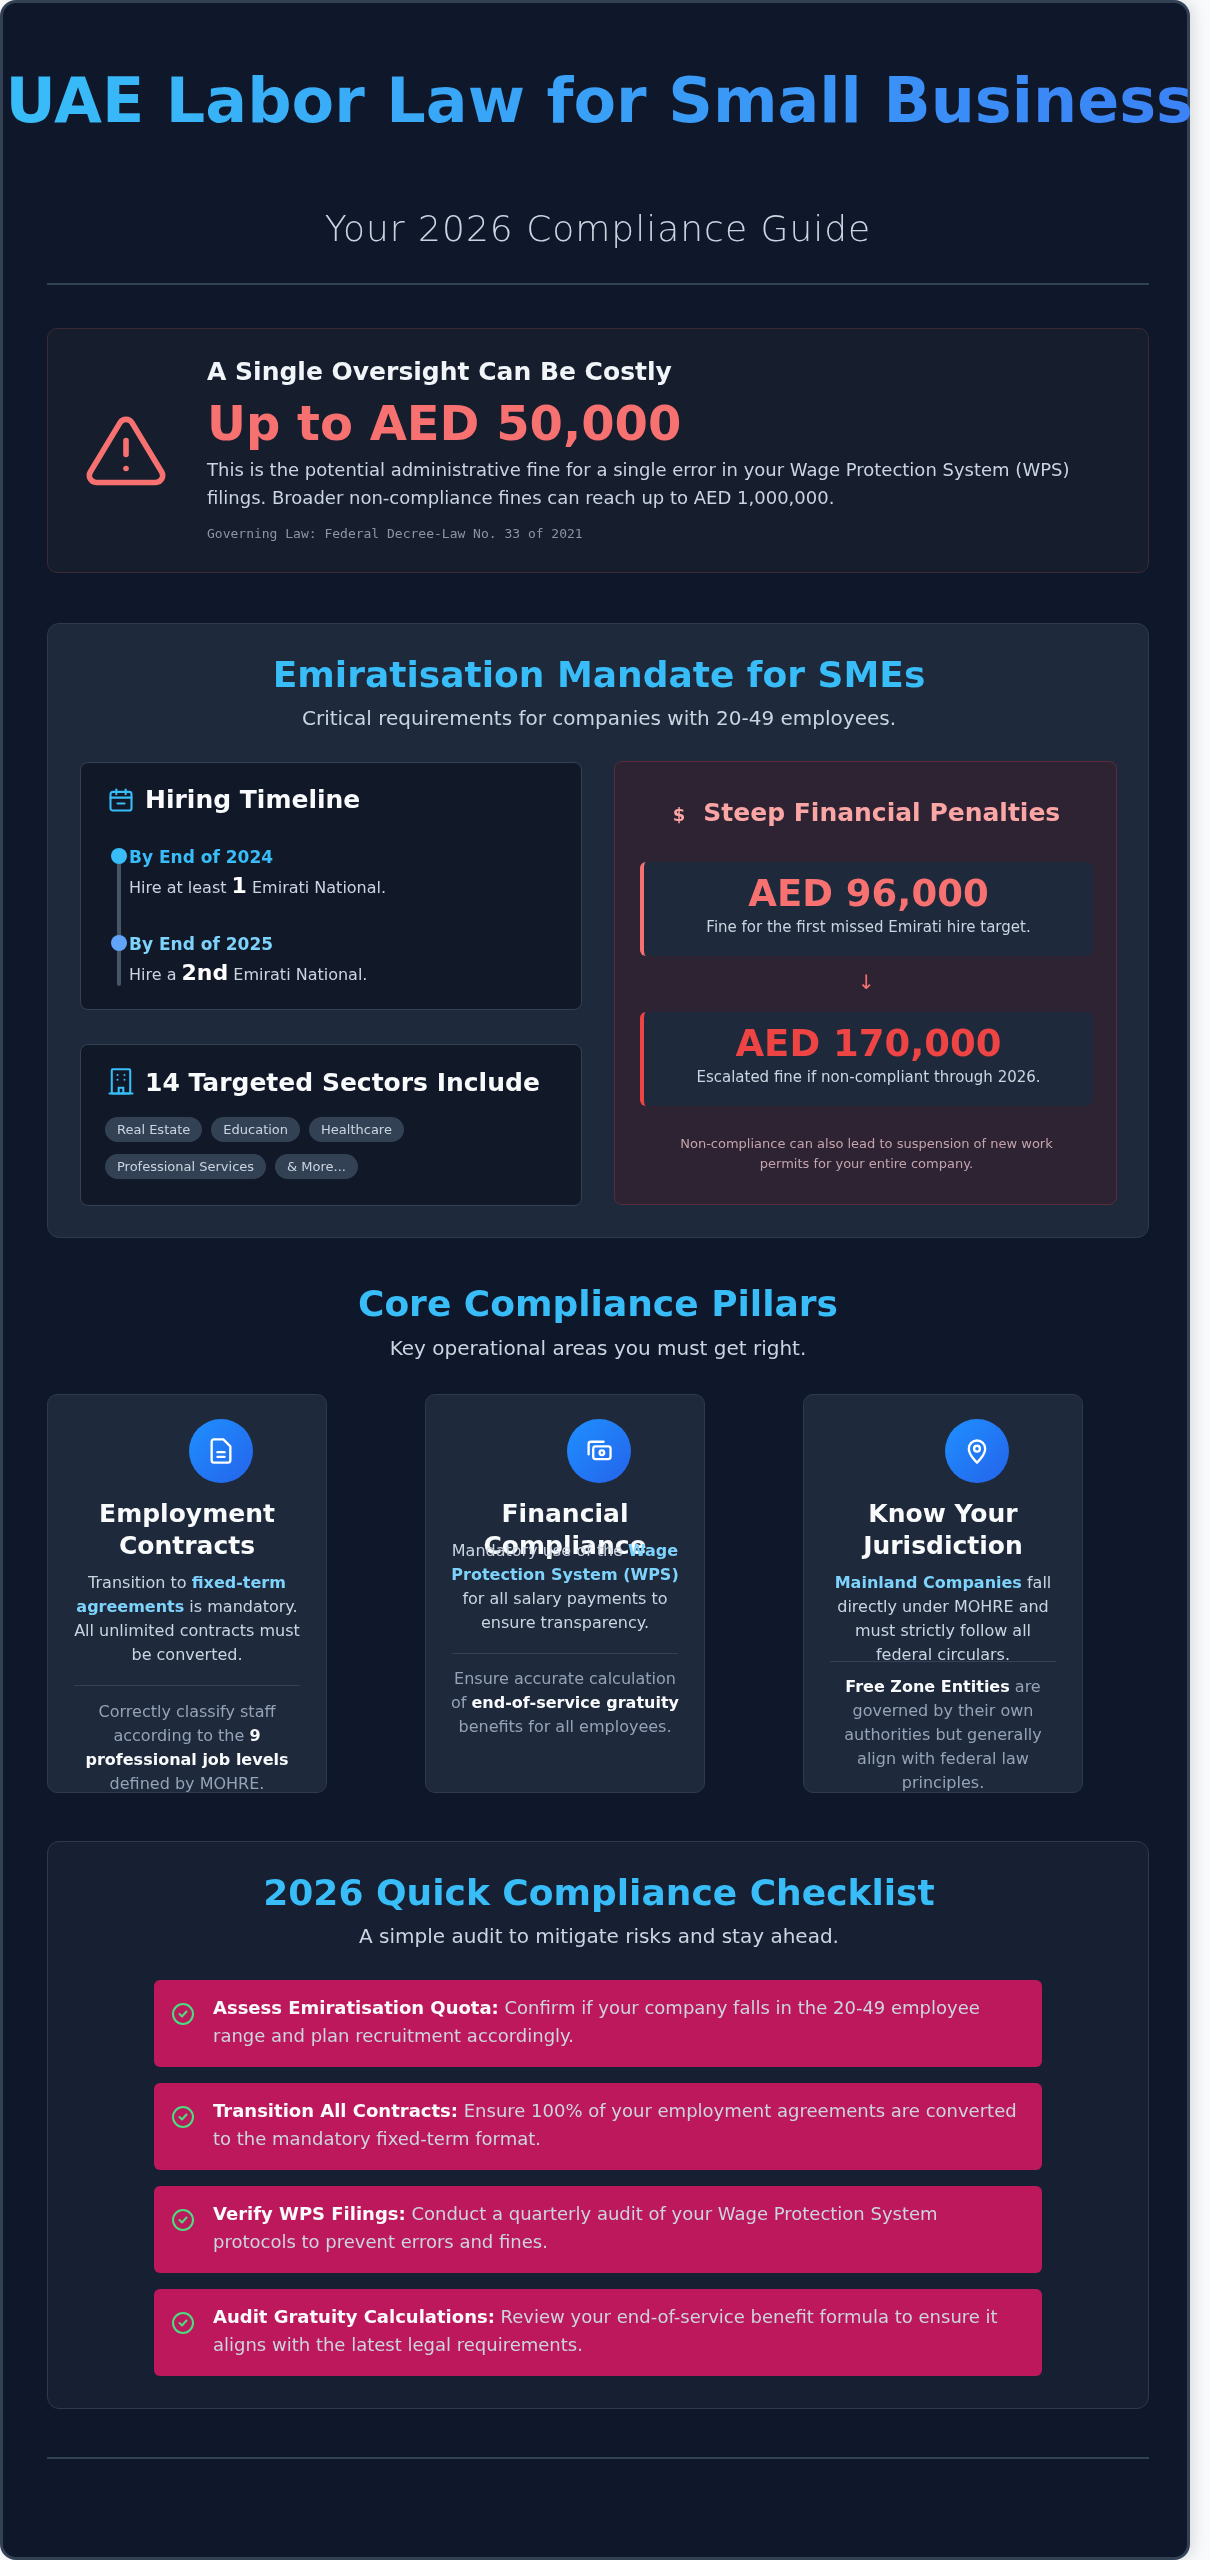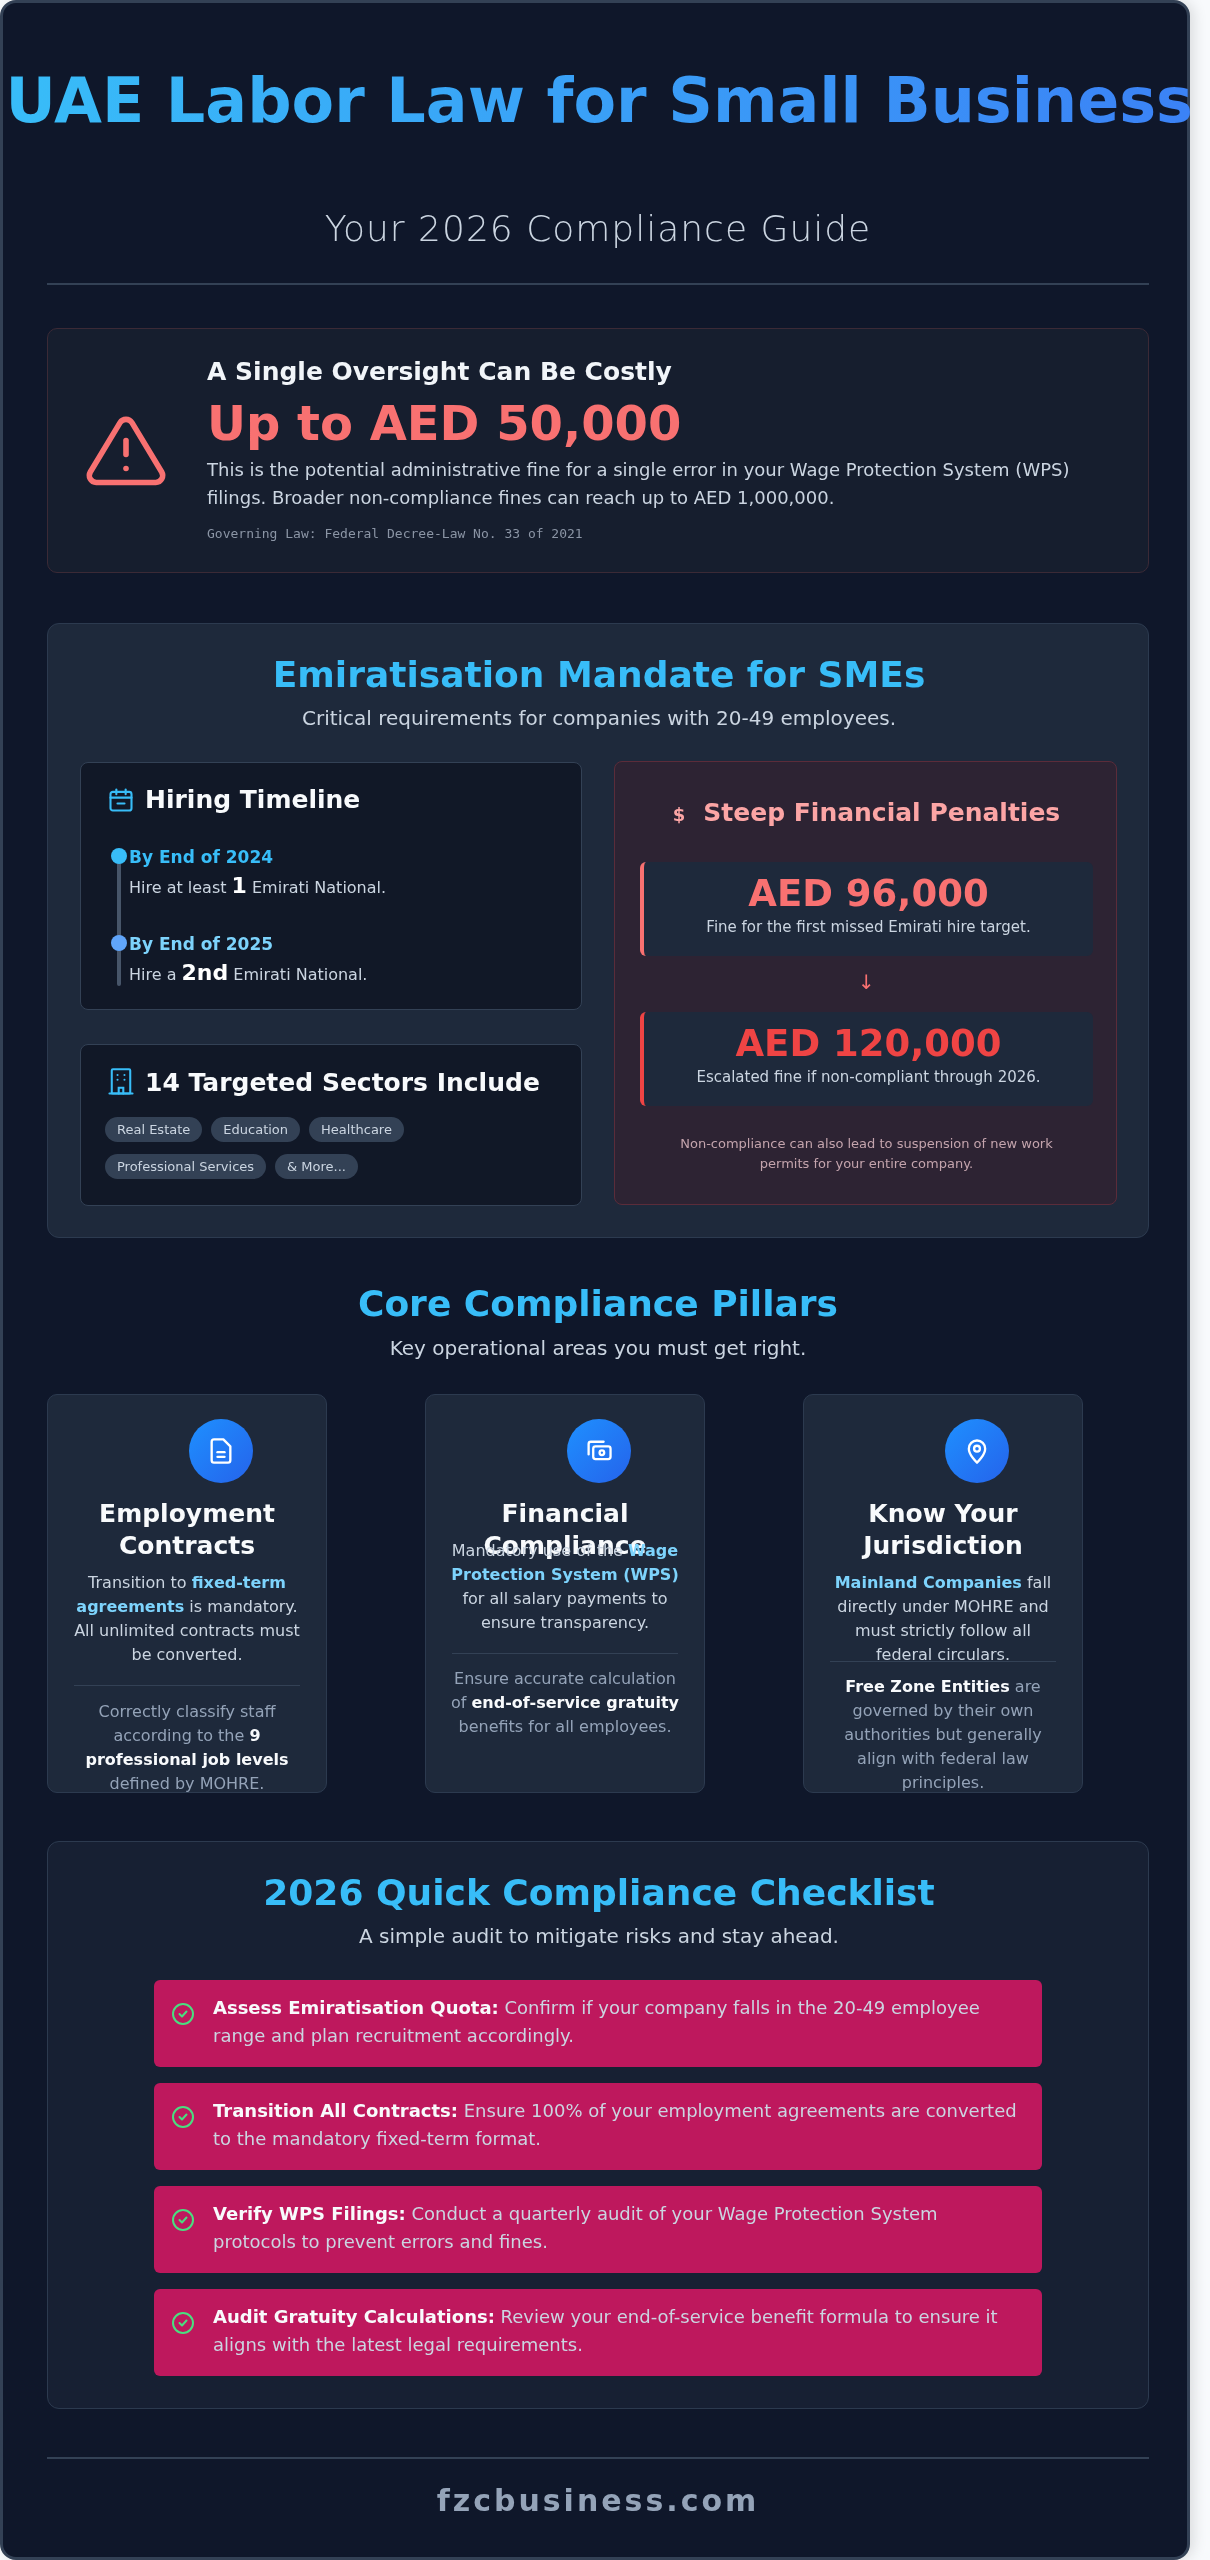--- a/index.html
+++ b/index.html
@@ -192,21 +192,21 @@
   <div class="abs pen-card">
     <div class="abs pen-title" style="left:0; width:503px; top:36px; text-align:center;">
       <span style="font-size:18px; margin-right:18px;">$</span><span>Steep Financial Penalties</span>
     </div>
     <div class="abs pen-box" style="top:100px;">
       <div class="pen-amt" style="color:#f87171;">AED 96,000</div>
       <div class="pen-desc">Fine for the first missed Emirati hire target.</div>
     </div>
     <div class="abs" style="left:0; width:503px; top:208px; text-align:center; color:#f87171; font-size:20px;">↓</div>
     <div class="abs pen-box" style="top:250px; border-left-color:#ef4444;">
-      <div class="pen-amt" style="color:#ef4444;">AED 120,000</div>
+      <div class="pen-amt" style="color:#ef4444;">AED 170,000</div>
       <div class="pen-desc">Escalated fine if non-compliant through 2026.</div>
     </div>
     <div class="abs pen-note" style="top:372px;">Non-compliance can also lead to suspension of new work permits for your entire company.</div>
   </div>
 
   <div class="abs sec-title" style="left:0; width:1190px; top:1280px;">Core Compliance Pillars</div>
   <div class="abs sec-sub" style="left:0; width:1190px; top:1333px;">Key operational areas you must get right.</div>
 
   <div class="abs pillar" style="left:44px;">
     <div class="pillar-icon">
@@ -277,14 +277,13 @@
   </div>
   <div class="abs check-item" style="top:2286px;">
     <svg class="check-icon" viewBox="0 0 24 24" fill="none" stroke="#4ade80" stroke-width="2" stroke-linecap="round" stroke-linejoin="round">
         <circle cx="12" cy="12" r="10"></circle>
         <path d="m8.5 12 2.5 2.5 4.5-5"></path>
       </svg>
     <div class="check-text"><b>Audit Gratuity Calculations:</b><span> Review your end-of-service benefit formula to ensure it aligns with the latest legal requirements.</span></div>
   </div>
 
   <div class="abs hdivider" style="top:2454px;"></div>
-  <div class="abs footer">fzcbusiness.com</div>
 </div>
 
 </body></html>

